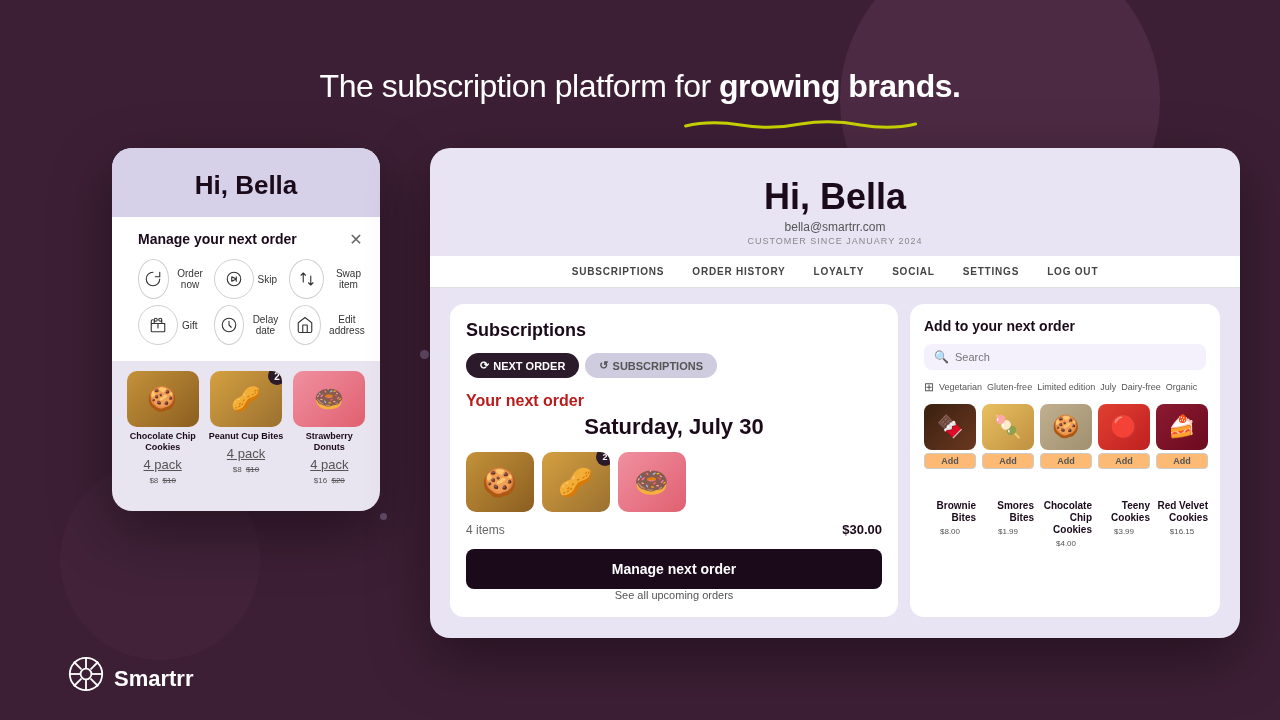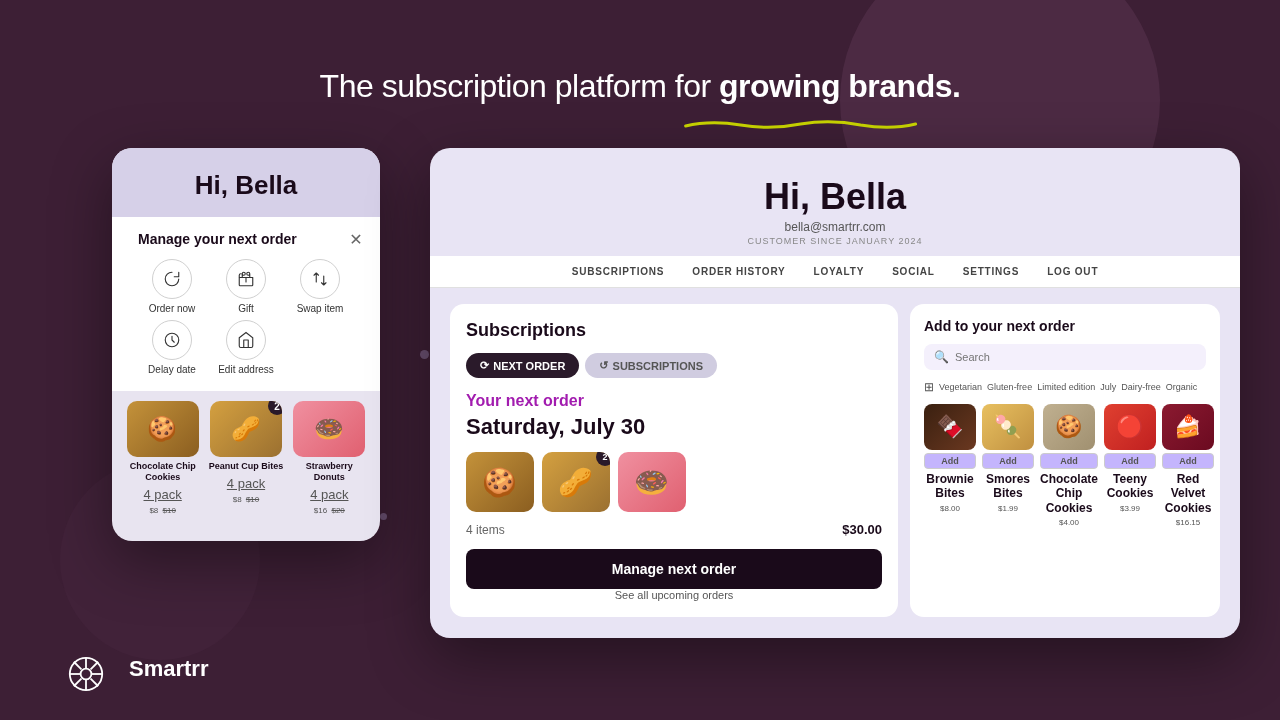--- a/index.html
+++ b/index.html
@@ -97,21 +97,20 @@
       font-size: 16px;
     }
     .action-grid {
       display: grid;
       grid-template-columns: repeat(3, 1fr);
       gap: 6px;
       margin-bottom: 6px;
     }
     .action-item {
       display: flex;
-      flex-direction: column;
       align-items: center;
       gap: 4px;
       cursor: pointer;
     }
     .action-icon {
       width: 40px;
       height: 40px;
       border-radius: 50%;
       border: 1.5px solid #d0d0d0;
       display: flex;
@@ -293,28 +292,29 @@
       background: #2a1a2a;
       color: white;
     }
     .tab-inactive {
       background: #d0cce0;
       color: #555;
     }
     .next-order-title {
       font-size: 16px;
       font-weight: 700;
-      color: #a21caf;
+      color: #b91c1c;
       margin-bottom: 4px;
     }
     .next-order-date {
       font-size: 22px;
       font-weight: 800;
       color: #1a0a1a;
       margin-bottom: 12px;
+      text-align: center;
     }
     .order-items {
       display: flex;
       gap: 8px;
       margin-bottom: 10px;
     }
     .order-item-img {
       width: 68px;
       height: 60px;
       border-radius: 10px;
@@ -438,45 +438,46 @@
       overflow: hidden;
     }
     .add-product-btn {
       font-size: 9px;
       font-weight: 600;
       color: #555;
       border: 1.5px solid #ccc;
       border-radius: 4px;
       padding: 2px 10px;
       cursor: pointer;
-      background: #c4b5fd;
+      background: #fdba74;
       width: 100%;
       text-align: center;
     }
     .add-product-name {
-      font-size: 12px;
+      font-size: 10px;
       font-weight: 600;
       color: #1a0a1a;
-      text-align: center;
+      text-align: right;
       line-height: 1.2;
+      margin-top: 28px;
     }
     .add-product-price {
       font-size: 8px;
       color: #555;
       text-align: center;
     }
 
     
     .smartrr-logo {
       position: absolute;
       bottom: 28px;
       left: 68px;
       display: flex;
-      align-items: flex-start;
-      gap: 25px;
+      align-items: flex-end;
+      gap: 10px;
     }
     .logo-icon {
       width: 36px;
       height: 36px;
     }
     .logo-text {
       font-size: 22px;
       font-weight: 700;
       color: white;
     }
@@ -538,38 +539,47 @@
 
       <div class="action-item">
         <div class="action-icon">
           <svg viewBox="0 0 24 24">
               <path d="M21 12a9 9 0 11-9-9M21 3v6h-6" stroke-linecap="round" stroke-linejoin="round"></path>
             </svg>
         </div>
         <span class="action-label">Order now</span>
       </div>
 
+      <div class="action-item">
+        <div class="action-icon">
+          <svg viewBox="0 0 24 24">
+              <circle cx="12" cy="12" r="9"></circle>
+              <path d="M15 9v6M9 9l6 3-6 3V9z" stroke-linecap="round" stroke-linejoin="round"></path>
+            </svg>
+        </div>
+        <span class="action-label">Skip</span>
+      </div>
+
+      <div class="action-item">
+        <div class="action-icon">
+          <svg viewBox="0 0 24 24">
+              <path d="M7 16V4m0 0L4 7m3-3l3 3M17 8v12m0 0l3-3m-3 3l-3-3" stroke-linecap="round" stroke-linejoin="round"></path>
+            </svg>
+        </div>
+        <span class="action-label">Swap item</span>
+      </div>
 
       <div class="action-item">
         <div class="action-icon">
           <svg viewBox="0 0 24 24">
               <rect x="3" y="10" width="18" height="11" rx="1"></rect>
               <path d="M21 10H3V7a2 2 0 012-2h.5M7 10V5M17 10V5m0 0a2 2 0 00-4 0c0 1 1 2 2 2s2-1 2-2zm-10 0a2 2 0 014 0c0 1-1 2-2 2s-2-1-2-2zm5 5v6" stroke-linecap="round" stroke-linejoin="round"></path>
             </svg>
         </div>
         <span class="action-label">Gift</span>
-      </div>
-
-      <div class="action-item">
-        <div class="action-icon">
-          <svg viewBox="0 0 24 24">
-              <path d="M7 16V4m0 0L4 7m3-3l3 3M17 8v12m0 0l3-3m-3 3l-3-3" stroke-linecap="round" stroke-linejoin="round"></path>
-            </svg>
-        </div>
-        <span class="action-label">Swap item</span>
       </div>
 
       <div class="action-item">
         <div class="action-icon">
           <svg viewBox="0 0 24 24">
               <circle cx="12" cy="12" r="9"></circle>
               <path d="M12 7v5l3 3" stroke-linecap="round" stroke-linejoin="round"></path>
             </svg>
         </div>
         <span class="action-label">Delay date</span>

